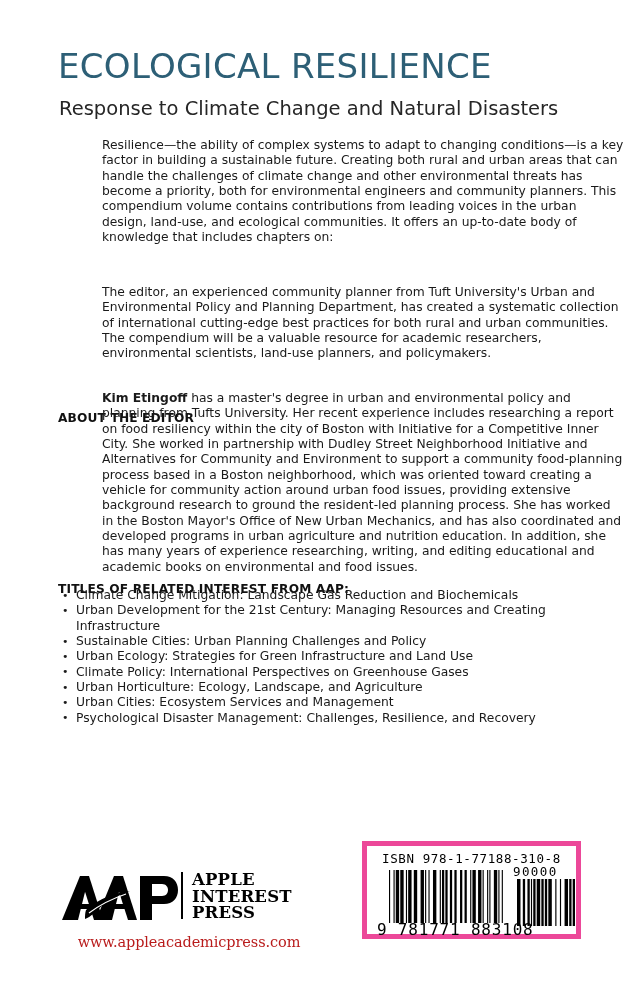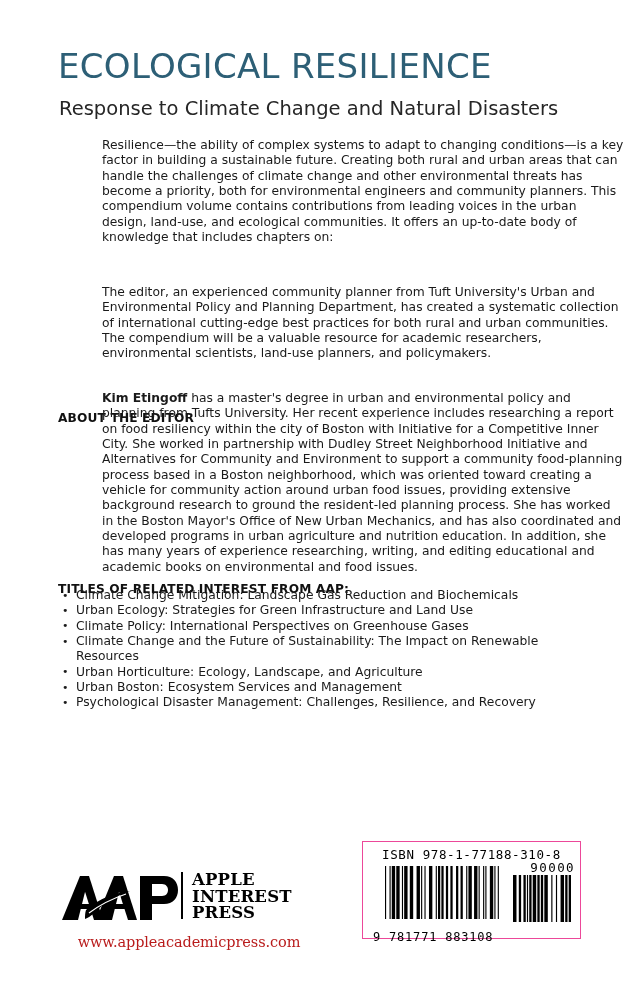--- a/index.html
+++ b/index.html
@@ -158,21 +158,21 @@
     text-align: center;
   }
 
   
   .barcode-box {
     position: absolute;
     left: 362px;
     top: 841px;
     width: 219px;
     height: 98px;
-    border: 1px solid #ec4899;
+    border: 5px solid #ec4899;
     background: #ffffff;
     box-sizing: border-box;
   }
   .isbn-text {
     position: absolute;
     left: 0; right: 0;
     top: 5px;
     text-align: center;
     font-family: "DejaVu Sans Mono", "Liberation Mono", monospace;
     font-size: 12.5px;
@@ -182,34 +182,34 @@
   .ean-main {
     position: absolute;
     left: 22px;
     top: 24px;
     width: 115px;
     height: 53px;
   }
   .ean-digits {
     position: absolute;
     left: 10px;
-    top: 88px;
+    top: 74px;
     width: 138px;
     font-family: "DejaVu Sans Mono", "Liberation Mono", monospace;
-    font-size: 12px;
+    font-size: 16px;
     letter-spacing: 0.8px;
     color: #000000;
     white-space: nowrap;
   }
   .ean-addon-digits {
     position: absolute;
     left: 146px;
     top: 18px;
     width: 66px;
-    text-align: right;
+    text-align: left;
     font-family: "DejaVu Sans Mono", "Liberation Mono", monospace;
     font-size: 12.5px;
     letter-spacing: 1.4px;
     color: #000000;
   }
   .ean-addon {
     position: absolute;
     left: 150px;
     top: 33px;
     width: 58px;
@@ -235,25 +235,26 @@
   </div>
 
   <div class="section-head head-editor">ABOUT THE EDITOR</div>
   <div class="body-col p-bio">
     <p class="copy"><span class="strong">Kim Etingoff</span><span> has a master's degree in urban and environmental policy and planning from Tufts University. Her recent experience includes researching a report on food resiliency within the city of Boston with Initiative for a Competitive Inner City. She worked in partnership with Dudley Street Neighborhood Initiative and Alternatives for Community and Environment to support a community food-planning process based in a Boston neighborhood, which was oriented toward creating a vehicle for community action around urban food issues, providing extensive background research to ground the resident-led planning process. She has worked in the Boston Mayor's Office of New Urban Mechanics, and has also coordinated and developed programs in urban agriculture and nutrition education. In addition, she has many years of experience researching, writing, and editing educational and academic books on environmental and food issues.</span></p>
   </div>
 
   <div class="section-head head-titles">TITLES OF RELATED INTEREST FROM AAP:</div>
   <ul class="bullets list-titles" id="titles-list">
       <li>Climate Change Mitigation: Landscape Gas Reduction and Biochemicals</li>
+      <li>Urban Development for the 21st Century: Managing Resources and Creating Infrastructure</li>
+      <li>Sustainable Cities: Urban Planning Challenges and Policy</li>
       <li>Urban Ecology: Strategies for Green Infrastructure and Land Use</li>
       <li>Climate Policy: International Perspectives on Greenhouse Gases</li>
-      <li>Climate Change and the Future of Sustainability: The Impact on Renewable Resources</li>
       <li>Urban Horticulture: Ecology, Landscape, and Agriculture</li>
-      <li>Urban Boston: Ecosystem Services and Management</li>
+      <li>Urban Cities: Ecosystem Services and Management</li>
       <li>Psychological Disaster Management: Challenges, Resilience, and Recovery</li>
     </ul>
 
   <div class="logo-block">
     <div class="logo-row">
       <div class="logo-aap">
         <svg width="124" height="54" viewBox="0 0 124 54" aria-hidden="true">
           <g fill="#000000">
 
             <path d="M6 48 L24 4 L33 4 L22 48 Z"></path>

